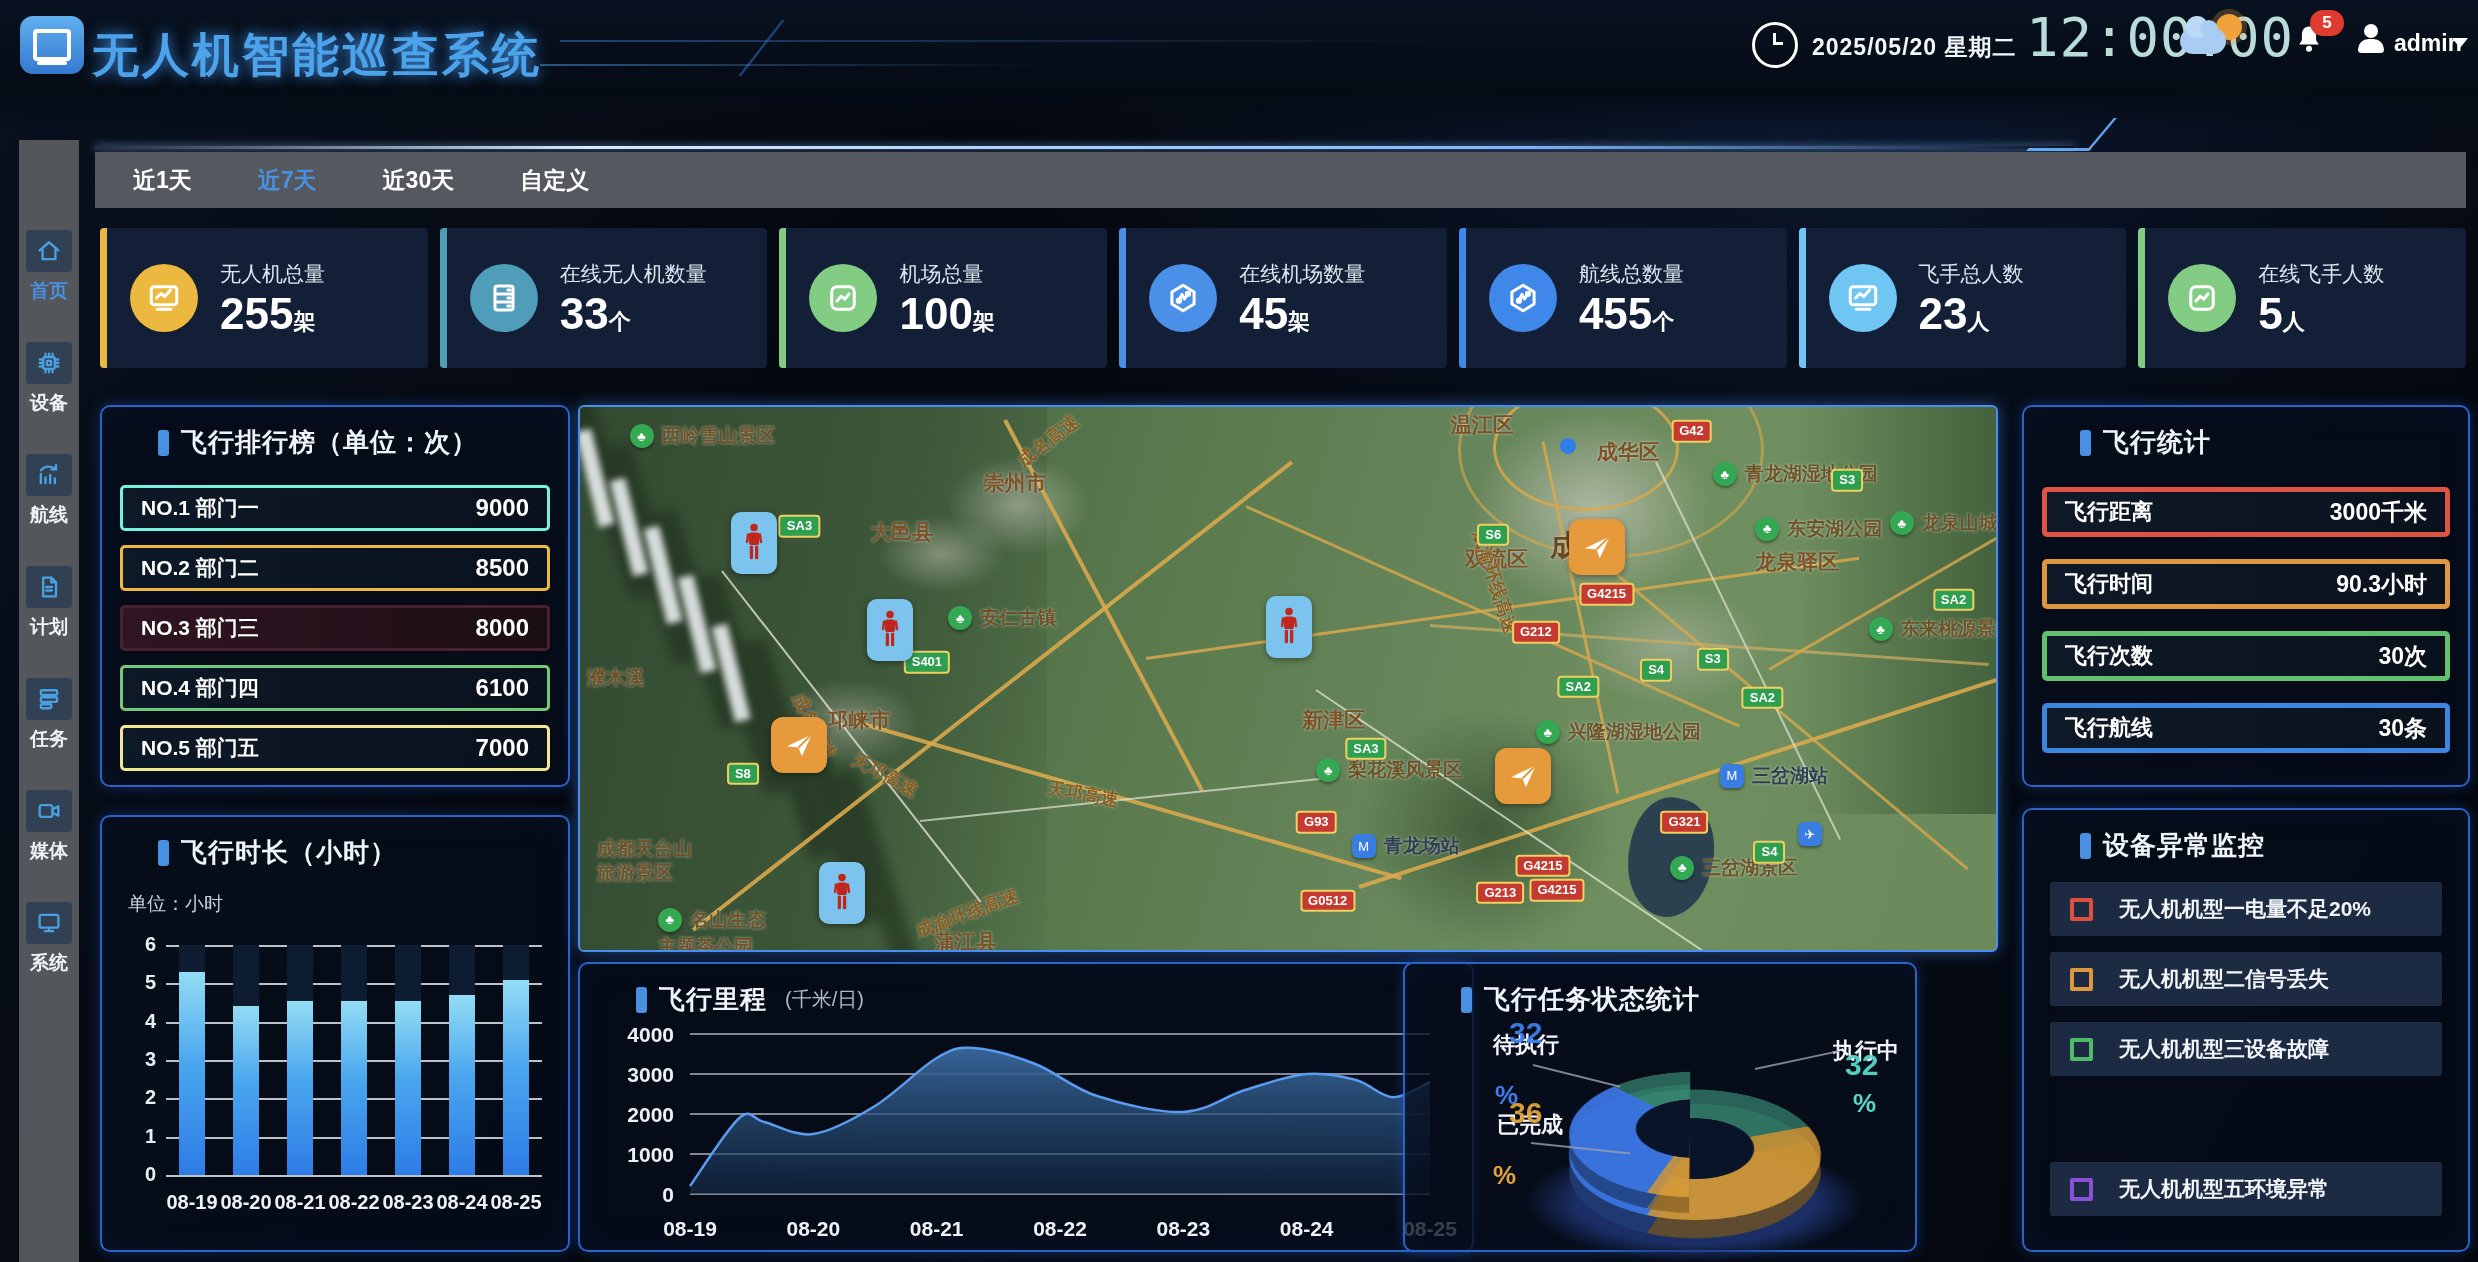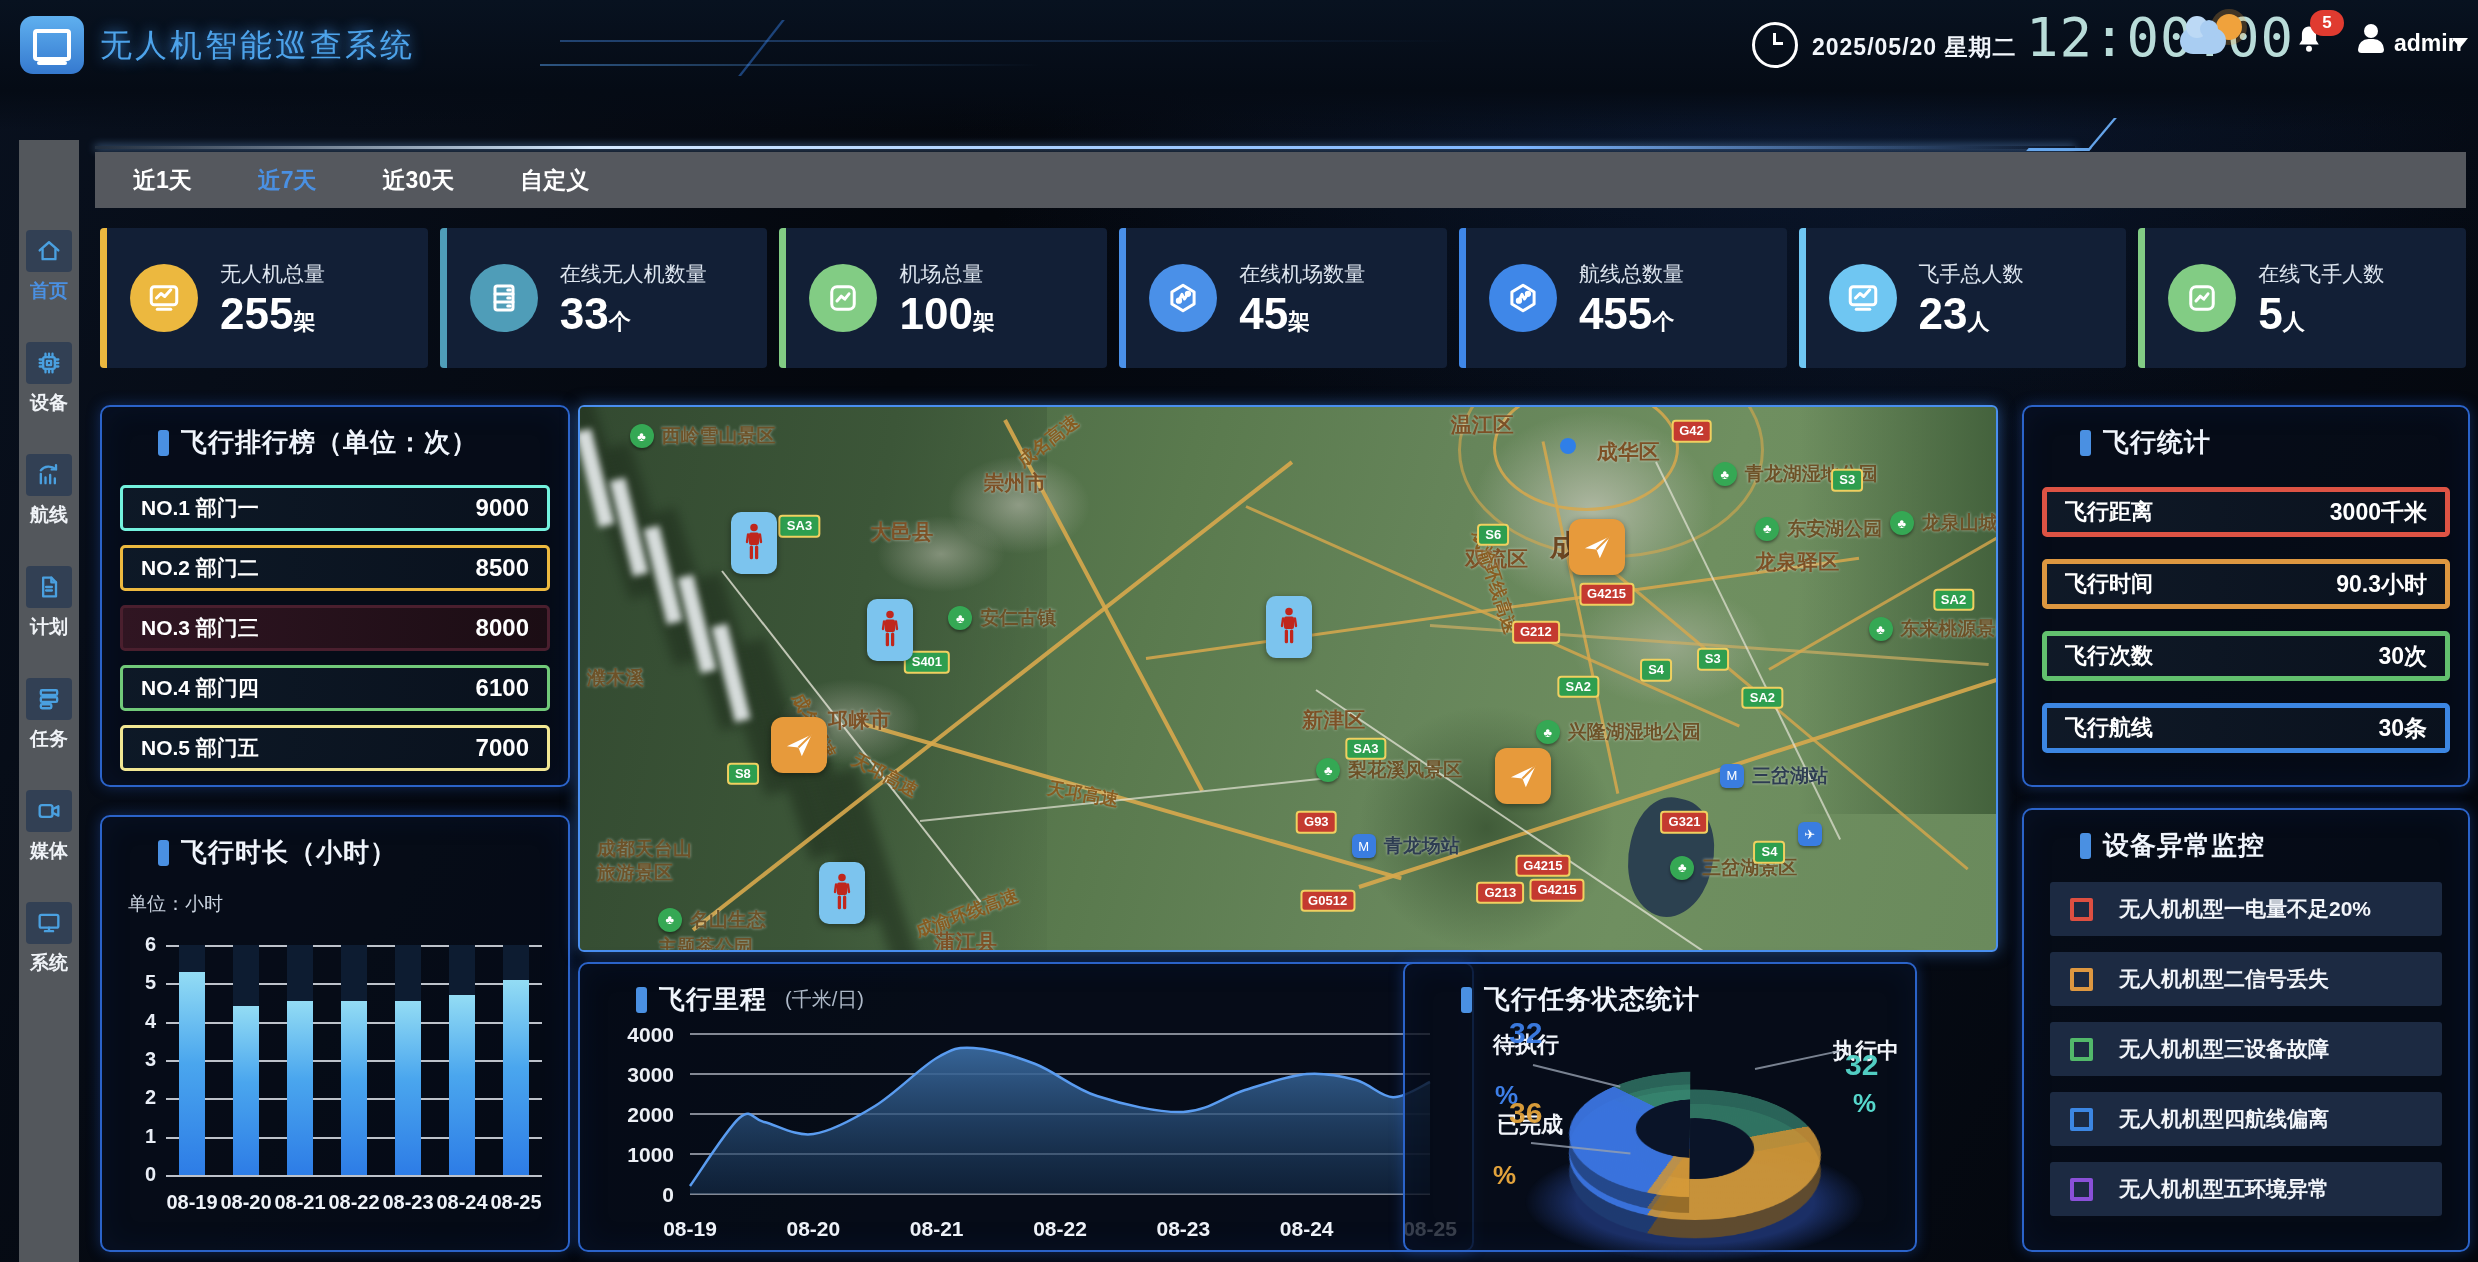--- a/index.html
+++ b/index.html
@@ -9,21 +9,21 @@
       radial-gradient(1400px 600px at 72% 8%, rgba(25,60,120,.22), transparent 60%),
       linear-gradient(118deg, rgba(30,60,110,.18) 0%, transparent 35%, rgba(20,45,90,.15) 65%, transparent 90%),
       #04070d;}
   
   #header{position:absolute;left:0;top:0;width:2478px;height:130px;
     background:linear-gradient(180deg,#081220 0%,#050b15 70%,rgba(5,11,21,0)) ;}
   #logo{position:absolute;left:20px;top:16px;width:64px;height:58px;border-radius:13px;
     background:linear-gradient(180deg,#5fb0ef,#3579cf);display:flex;align-items:center;justify-content:center;}
   #logo .scr{width:30px;height:24px;border:4px solid #fff;border-radius:4px;}
   #logo .base{position:absolute;bottom:9px;width:30px;height:4px;background:#fff;border-radius:2px;}
-  #app-title{position:absolute;left:100px;top:24px;font-size:32px;font-weight:normal;color:#4da3ea;
+  #app-title{position:absolute;left:92px;top:24px;font-size:47px;font-weight:bold;color:#4da3ea;
     letter-spacing:3px;text-shadow:0 0 14px rgba(70,160,255,.9);}
   .hdr-deco1{position:absolute;left:500px;top:20px;width:260px;height:56px;
     border-right:3px solid #2f6fc8;transform:skewX(-38deg);opacity:.55;}
   .hdr-deco2{position:absolute;left:560px;top:40px;width:900px;height:2px;
     background:linear-gradient(90deg,rgba(60,120,200,.5),rgba(60,120,200,0));}
   .hdr-deco3{position:absolute;left:540px;top:64px;width:500px;height:2px;
     background:linear-gradient(90deg,rgba(90,170,255,.45),rgba(60,120,200,0));}
   .hdr-line{position:absolute;left:95px;top:146px;width:1980px;height:3px;
     background:linear-gradient(90deg,rgba(180,220,255,.15),#d5e9ff 25%,#7db6ff 72%,rgba(40,90,180,0));box-shadow:0 0 8px rgba(130,190,255,.8);}
   .hdr-elbow{position:absolute;left:2040px;top:118px;width:60px;height:30px;border-right:3px solid #6fb4ff;
@@ -716,23 +716,19 @@
         <div class="al-tx">无人机机型一电量不足20%</div>
       </div>
       <div class="al-row" style="top: 212px;">
         <div class="al-ic" style="border-color: rgb(82, 184, 106);"></div>
         <div class="al-tx">无人机机型三设备故障</div>
       </div>
       <div class="al-row" style="top: 142px;">
         <div class="al-ic" style="border-color: rgb(221, 151, 64);"></div>
         <div class="al-tx">无人机机型二信号丢失</div>
       </div>
-      <div class="al-row" style="top: 282px;">
-        <div class="al-ic" style="border-color: rgb(60, 134, 226);"></div>
-        <div class="al-tx">无人机机型四航线偏离</div>
-      </div>
       <div class="al-row" style="top: 352px;">
         <div class="al-ic" style="border-color: rgb(138, 80, 216);"></div>
         <div class="al-tx">无人机机型五环境异常</div>
       </div>
     </div>
 
 </div>
 
 </body></html>

